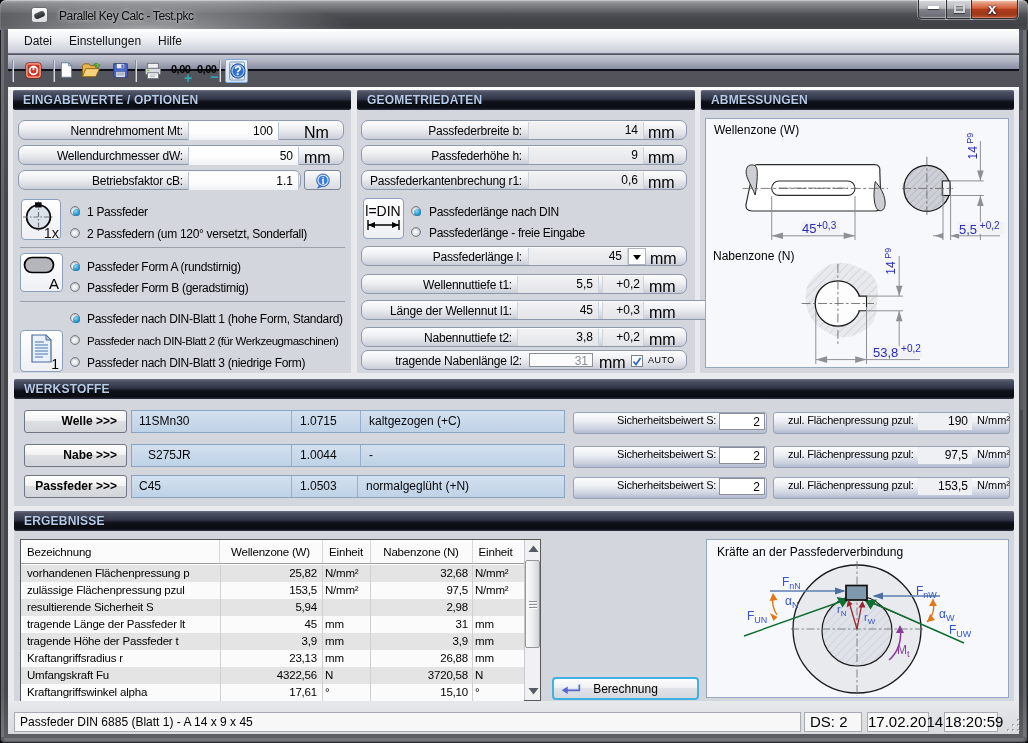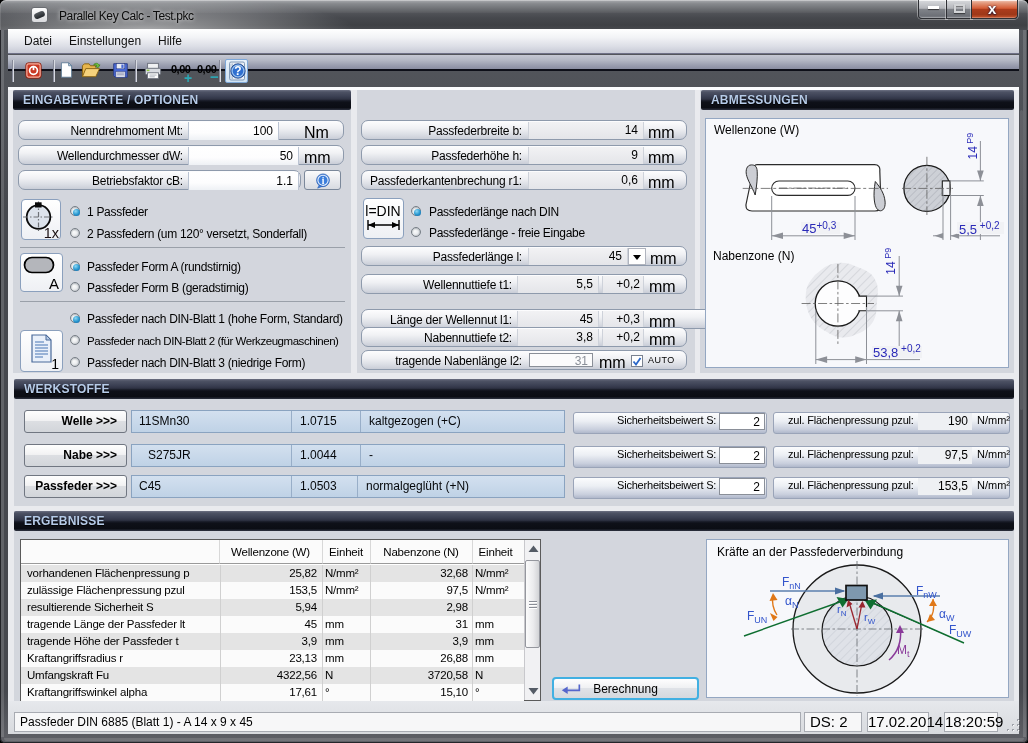--- a/index.html
+++ b/index.html
@@ -163,20 +163,21 @@
   <div id="client" class="abs" style="left:8px; top:87px; width:1011px; height:647px; background:#e9eaee;"></div>
   <div class="abs" style="left:8px; top:87px; width:1011px; height:3px; background:#fbfcfe;"></div>
   <div class="abs" style="left:13px;  top:90px; width:338px; height:283px; background:#d3d6dd;"></div>
   <div class="abs" style="left:357px; top:90px; width:338px; height:283px; background:#d3d6dd;"></div>
   <div class="abs" style="left:700px; top:90px; width:314px; height:283px; background:#d3d6dd;"></div>
   <div class="abs" style="left:14px;  top:379px; width:1000px; height:127px; background:#d3d6dd;"></div>
   <div class="abs" style="left:14px;  top:511px; width:1000px; height:190px; background:#d3d6dd;"></div>
   <div class="abs" style="left:8px; top:701px; width:1011px; height:33px; background:linear-gradient(180deg,#e6e8ec,#d8dade);"></div>
 
   <div class="hdr" style="left:13px;  top:90px; width:338px;">EINGABEWERTE / OPTIONEN</div>
+  <div class="hdr" style="left:357px; top:90px; width:338px;">GEOMETRIEDATEN</div>
   <div class="hdr" style="left:701px; top:90px; width:313px;">ABMESSUNGEN</div>
 
   <div class="row" style="left:18px; top:120px; width:326px;">
     <div class="rlabel" style="left:0; width:164px;">Nenndrehmoment Mt:</div>
     <div class="rwhite" style="left:169px; width:91px;">100</div>
     <div class="runit" style="left:285px;">Nm</div>
   </div>
   <div class="row" style="left:18px; top:145px; width:326px;">
     <div class="rlabel" style="left:0; width:164px;">Wellendurchmesser dW:</div>
     <div class="rwhite" style="left:169px; width:111px;">50</div>
@@ -273,21 +274,21 @@
     </div>
     <div class="runit" style="left:288px;">mm</div>
   </div>
 
   <div class="row" style="left:361px; top:274px; width:326px;">
     <div class="rlabel" style="left:0; width:150px;">Wellennuttiefe t1:</div>
     <div class="rvalue" style="left:155px; top:1px; width:82px; height:17px; line-height:17px; padding-right:5px;">5,5</div>
     <div class="rvalue" style="left:240px; top:1px; width:42px; height:17px; line-height:17px; padding-right:3px;">+0,2</div>
     <div class="runit" style="left:287px;">mm</div>
   </div>
-  <div class="row" style="left:361px; top:300px; width:382px;margin-top:9px;">
+  <div class="row" style="left:361px; top:300px; width:382px;">
     <div class="rlabel" style="left:0; width:150px;">Länge der Wellennut l1:</div>
     <div class="rvalue" style="left:155px; top:1px; width:82px; height:17px; line-height:17px; padding-right:5px;">45</div>
     <div class="rvalue" style="left:240px; top:1px; width:42px; height:17px; line-height:17px; padding-right:3px;">+0,3</div>
     <div class="runit" style="left:287px;">mm</div>
   </div>
   <div class="row" style="left:361px; top:327px; width:326px;">
     <div class="rlabel" style="left:0; width:150px;">Nabennuttiefe t2:</div>
     <div class="rvalue" style="left:155px; top:1px; width:82px; height:17px; line-height:17px; padding-right:5px;">3,8</div>
     <div class="rvalue" style="left:240px; top:1px; width:42px; height:17px; line-height:17px; padding-right:3px;">+0,2</div>
     <div class="runit" style="left:287px;">mm</div>
@@ -431,20 +432,21 @@
   <div class="abs" style="left:918px; top:447px; width:54px; height:17px; line-height:17px; background:#eef0f3; text-align:right; padding-right:4px; font-size:12px;">97,5</div>
   <div class="abs" style="left:918px; top:478px; width:54px; height:17px; line-height:17px; background:#eef0f3; text-align:right; padding-right:4px; font-size:12px;">153,5</div>
   <div class="abs" style="left:977px; top:414px; font-size:11px;">N/mm²</div>
   <div class="abs" style="left:977px; top:448px; font-size:11px;">N/mm²</div>
   <div class="abs" style="left:977px; top:479px; font-size:11px;">N/mm²</div>
 
   <div class="hdr" style="left:14px; top:511px; width:1000px;">ERGEBNISSE</div>
 
   <div id="table">
     <div class="th" style="left:0; width:503px;"></div>
+    <div class="th" style="left:6px; width:190px; text-align:left;">Bezeichnung</div>
     <div class="th" style="left:198px; width:102px; text-align:center; border-left:1px solid #d8d8d8;">Wellenzone (W)</div>
     <div class="th" style="left:301px; width:47px; text-align:center; border-left:1px solid #d8d8d8;">Einheit</div>
     <div class="th" style="left:349px; width:101px; text-align:center; border-left:1px solid #d8d8d8;">Nabenzone (N)</div>
     <div class="th" style="left:451px; width:46px; text-align:center; border-left:1px solid #d8d8d8;">Einheit</div>
     <div class="tr odd" style="top:25px;">
         <div class="td" style="left:6px; width:192px;">vorhandenen Flächenpressung p</div>
         <div class="td" style="left:199px; width:97px; text-align:right;">25,82</div>
         <div class="td" style="left:304px; width:44px;">N/mm²</div>
         <div class="td" style="left:350px; width:97px; text-align:right;">32,68</div>
         <div class="td" style="left:454px; width:43px;">N/mm²</div>

